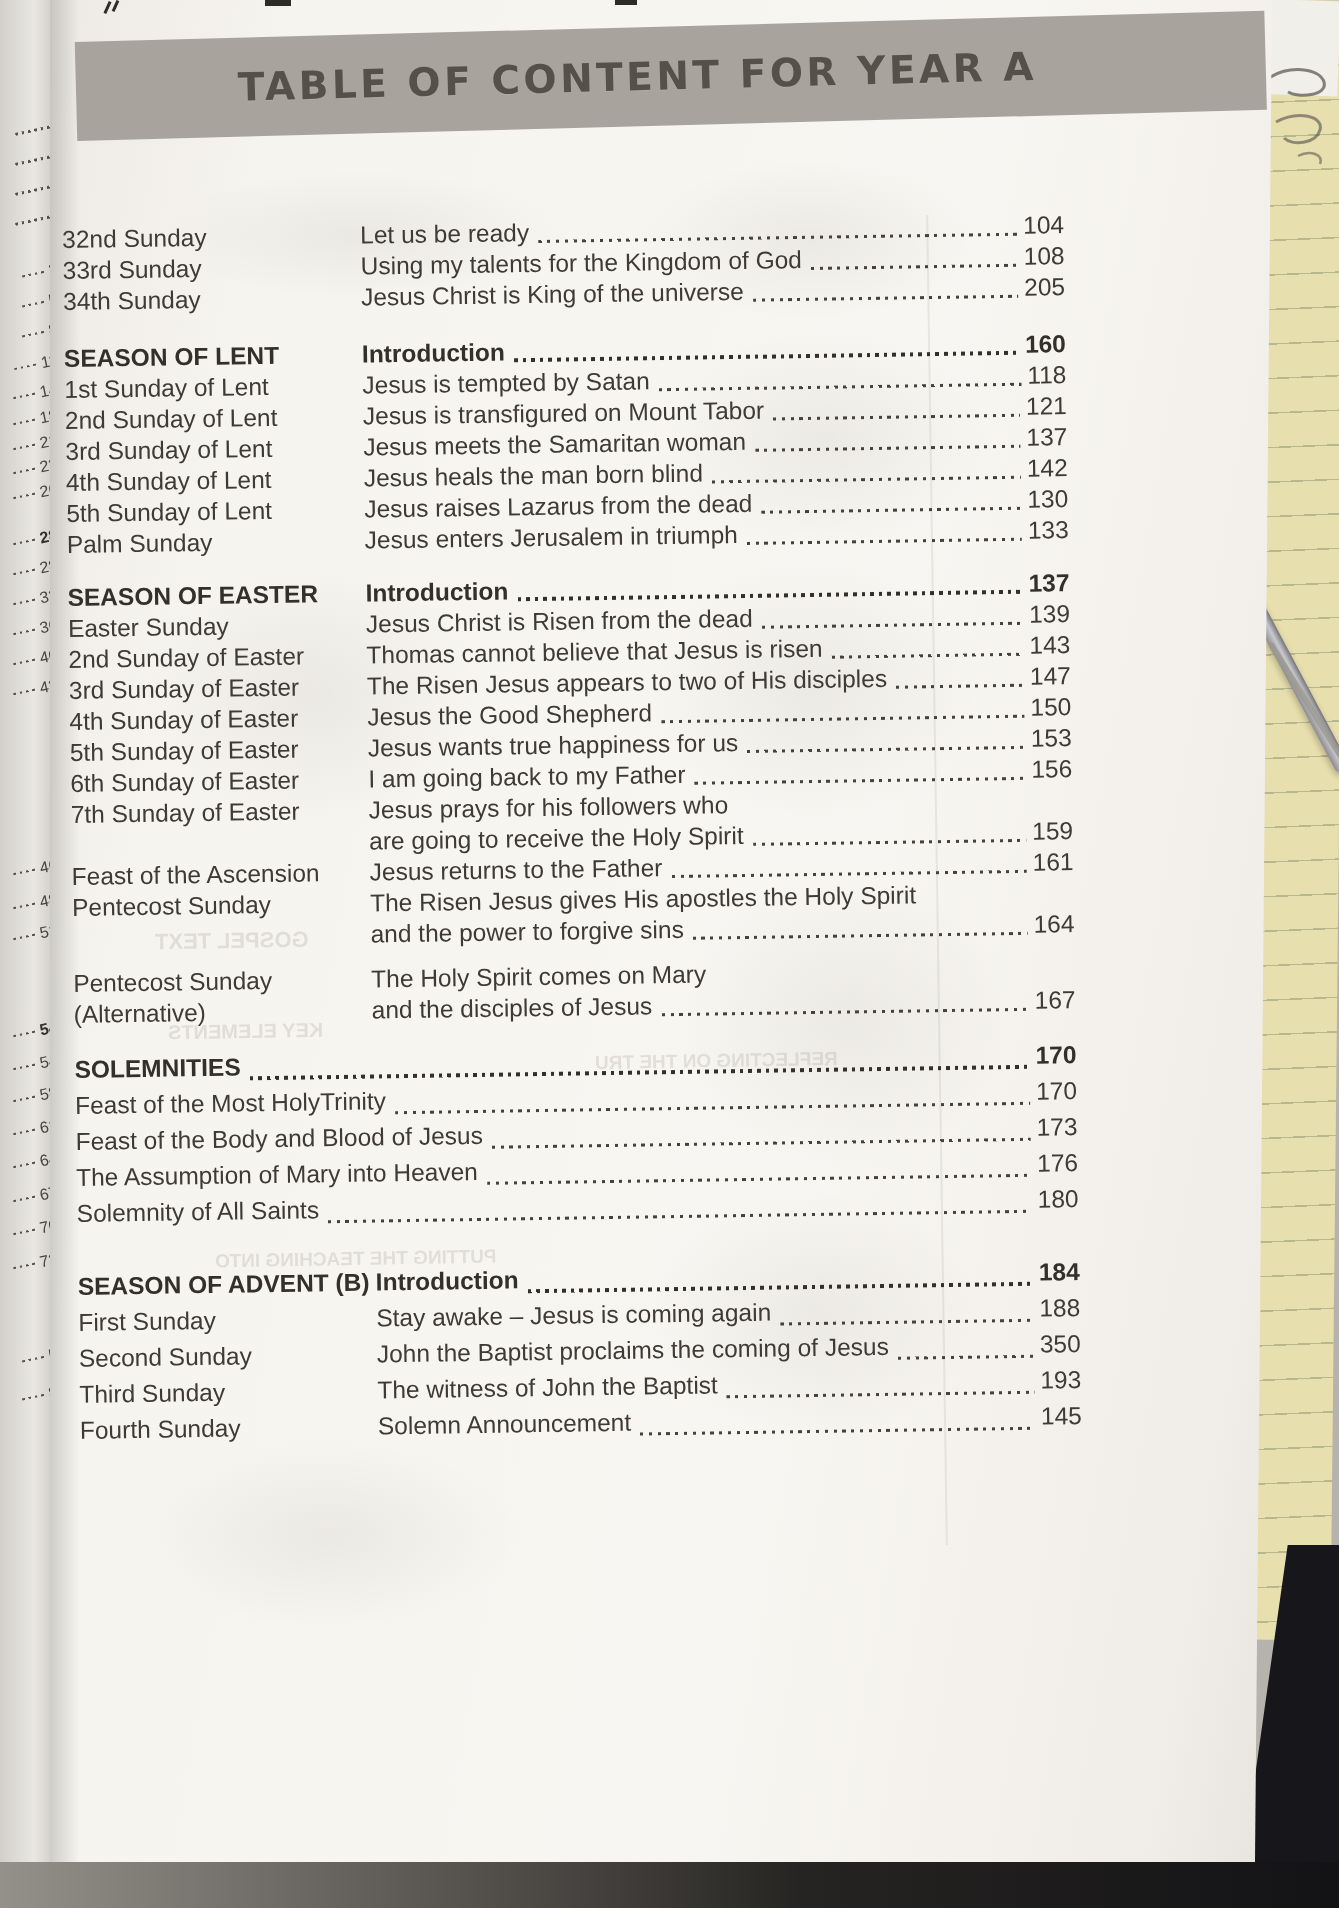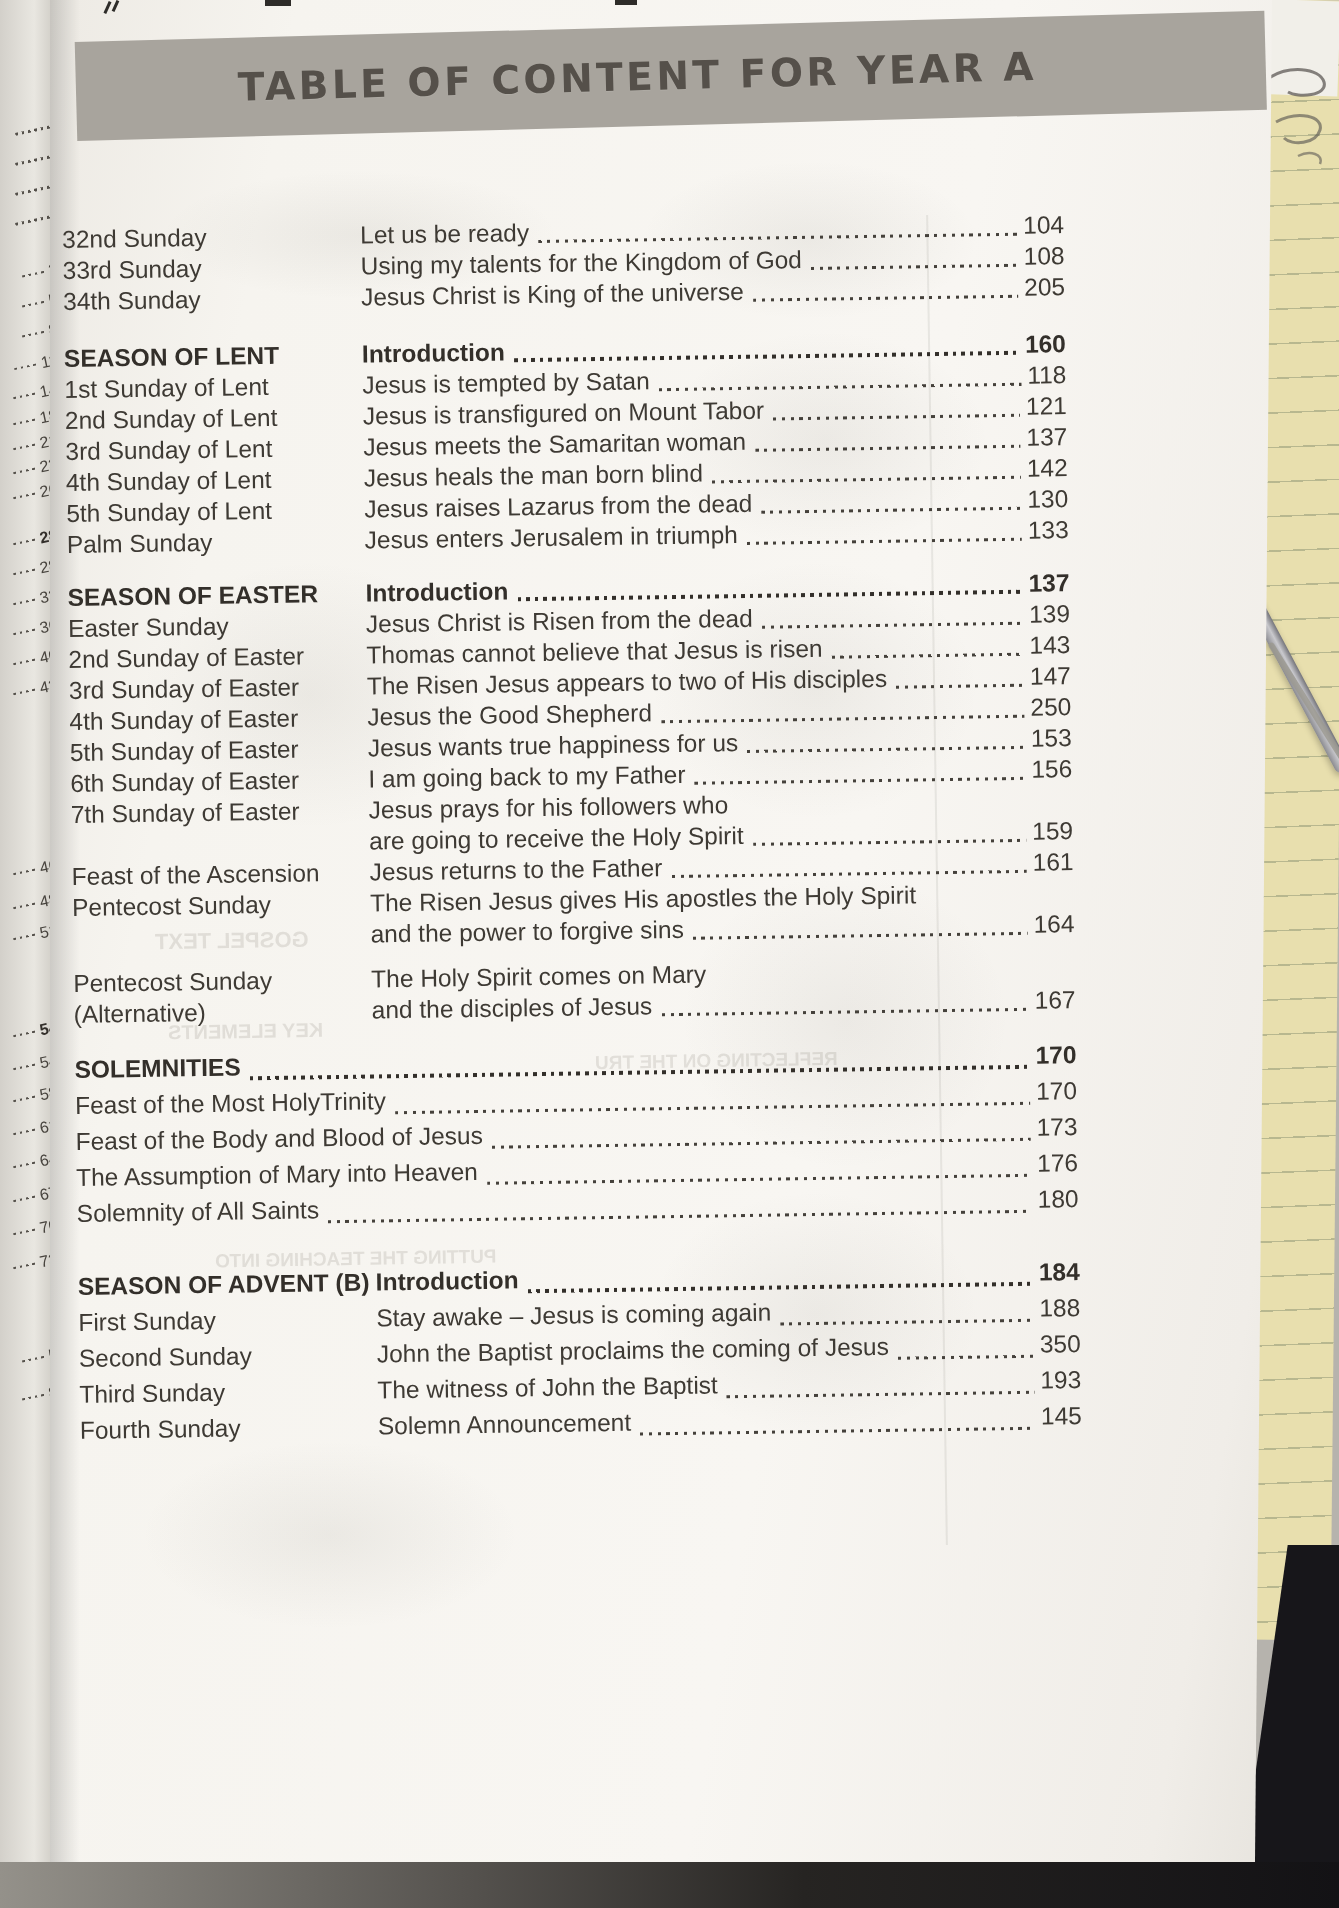--- a/index.html
+++ b/index.html
@@ -455,21 +455,21 @@
           </div>
         </div>
         <div class="toc-row">
           <div class="row-label">
             <div>4th Sunday of Easter</div>
           </div>
           <div class="row-titles">
             <div class="title-line">
               <div style="flex: 0 0 auto;">Jesus the Good Shepherd</div>
               <div class="leader"></div>
-              <div class="page-num">250</div>
+              <div class="page-num">150</div>
             </div>
           </div>
         </div>
         <div class="toc-row">
           <div class="row-label">
             <div>5th Sunday of Easter</div>
           </div>
           <div class="row-titles">
             <div class="title-line">
               <div style="flex: 0 0 auto;">Jesus wants true happiness for us</div>

